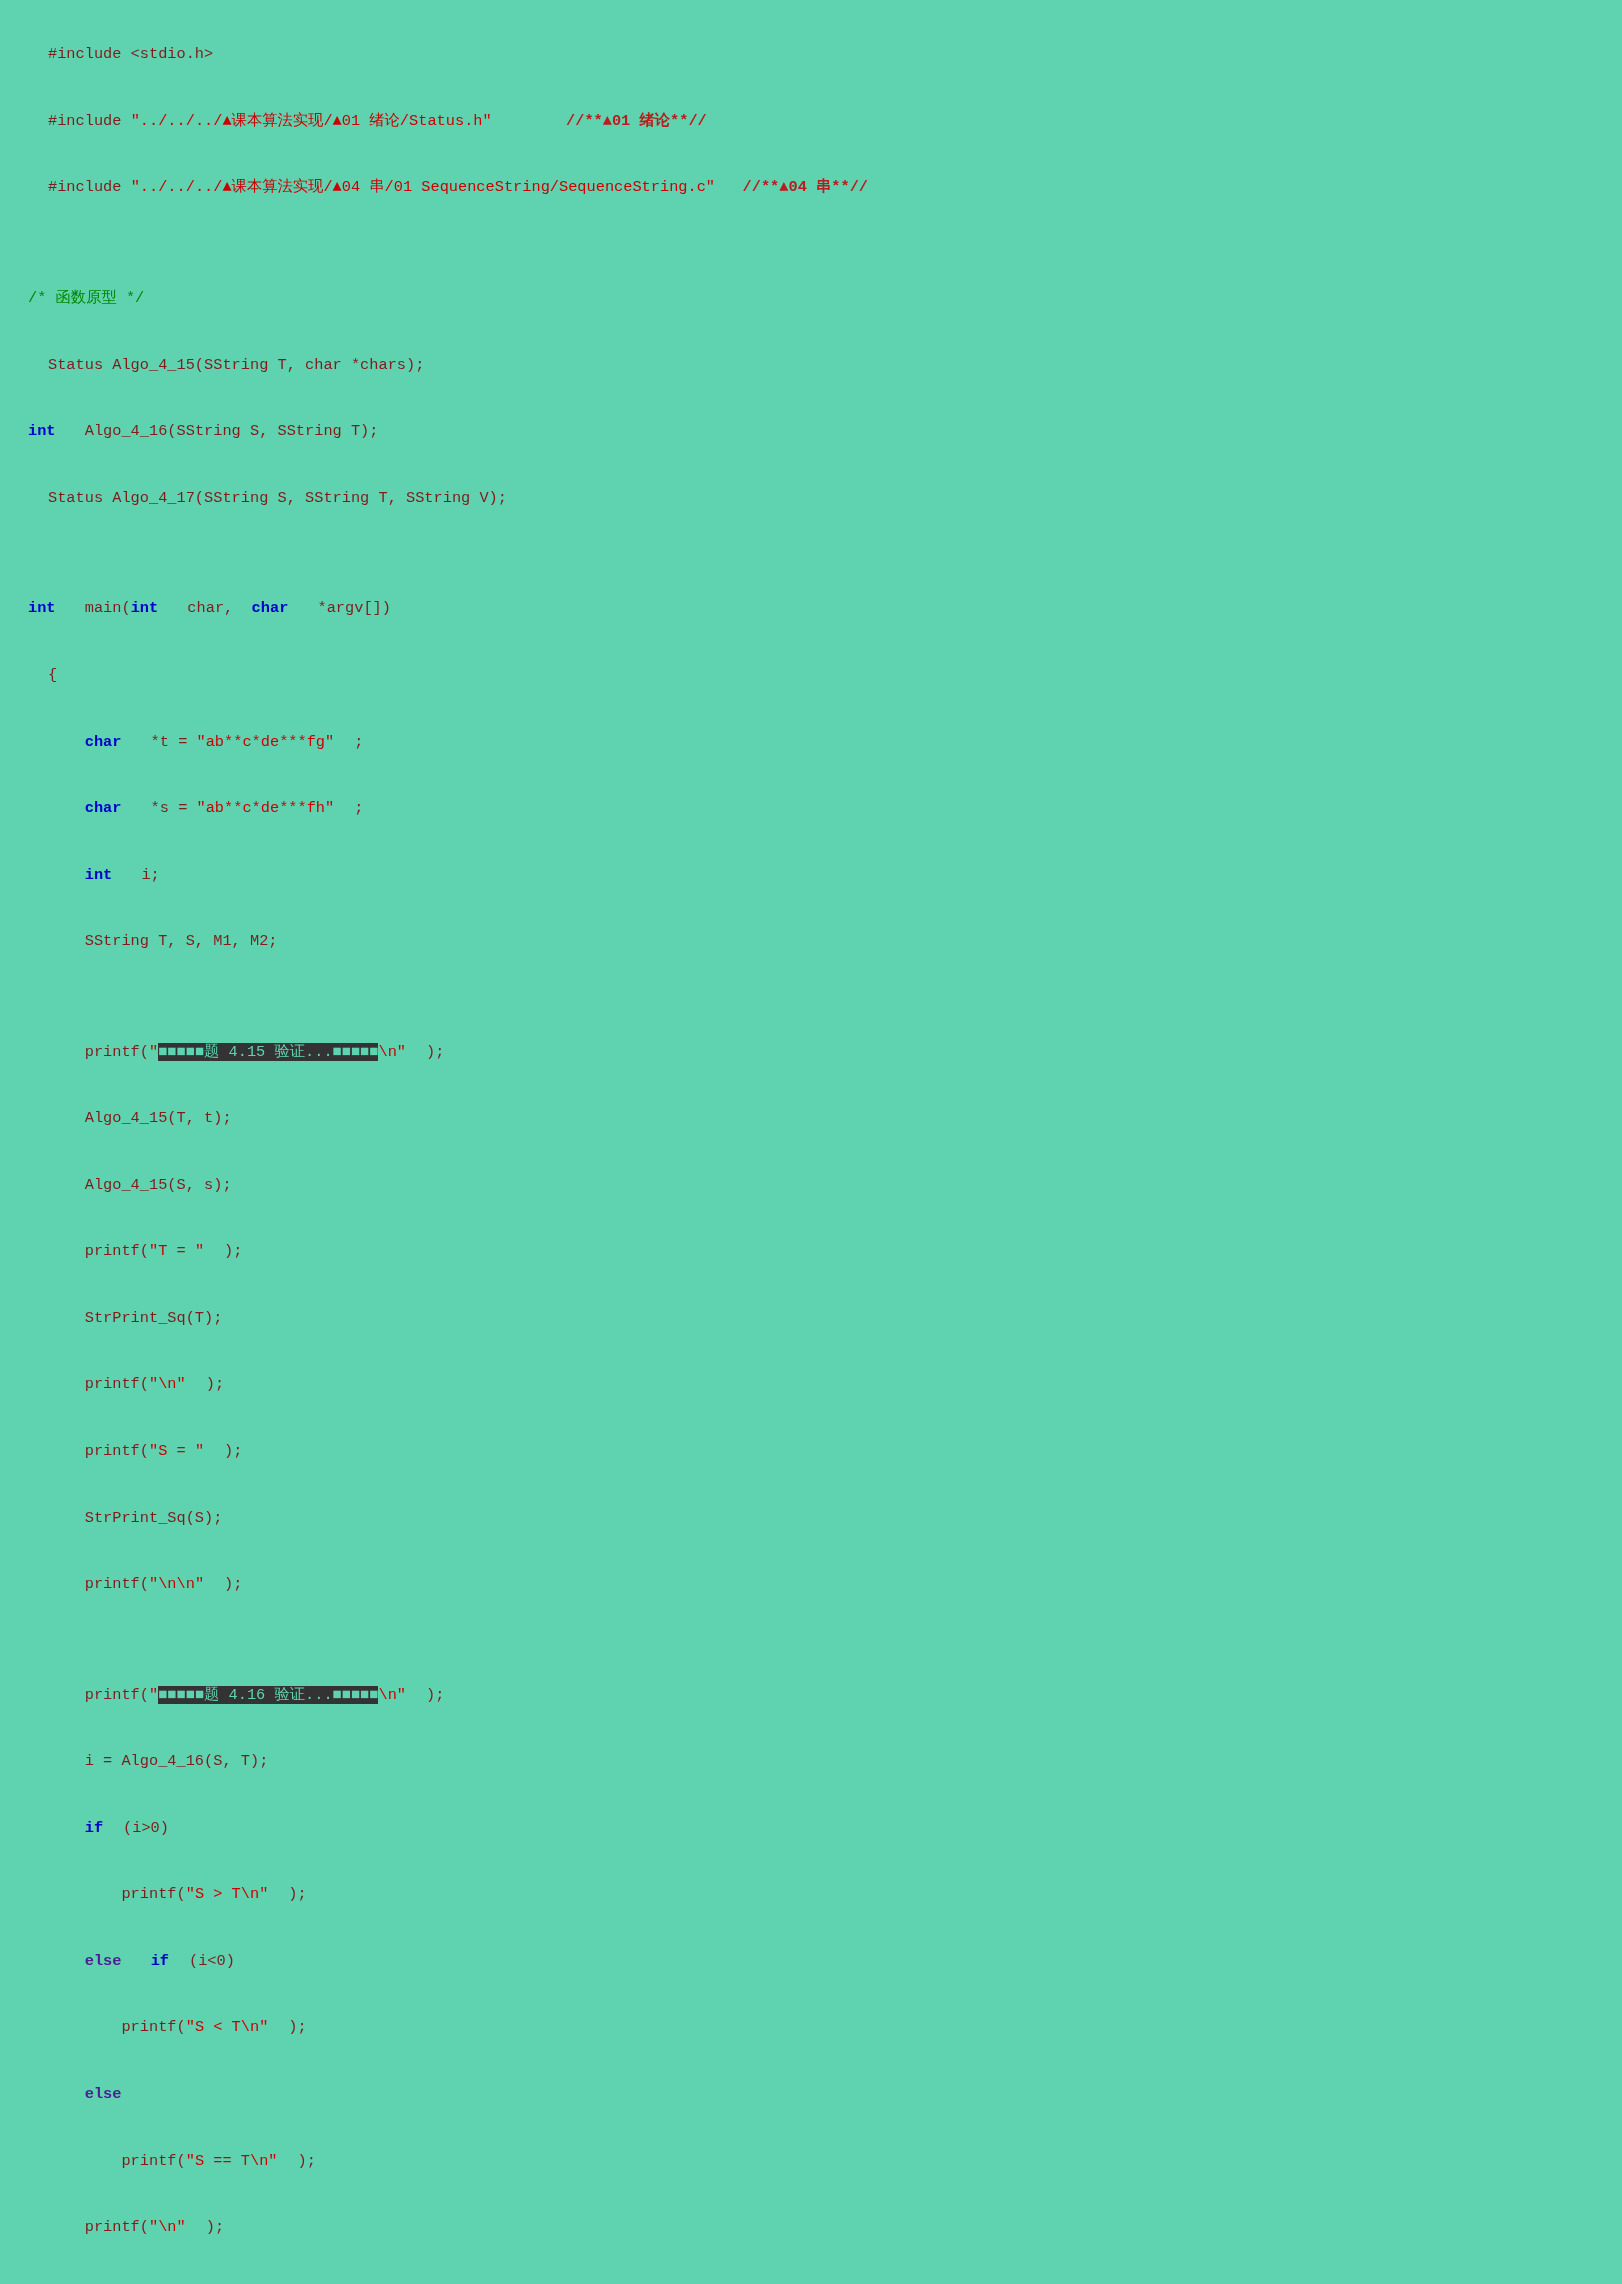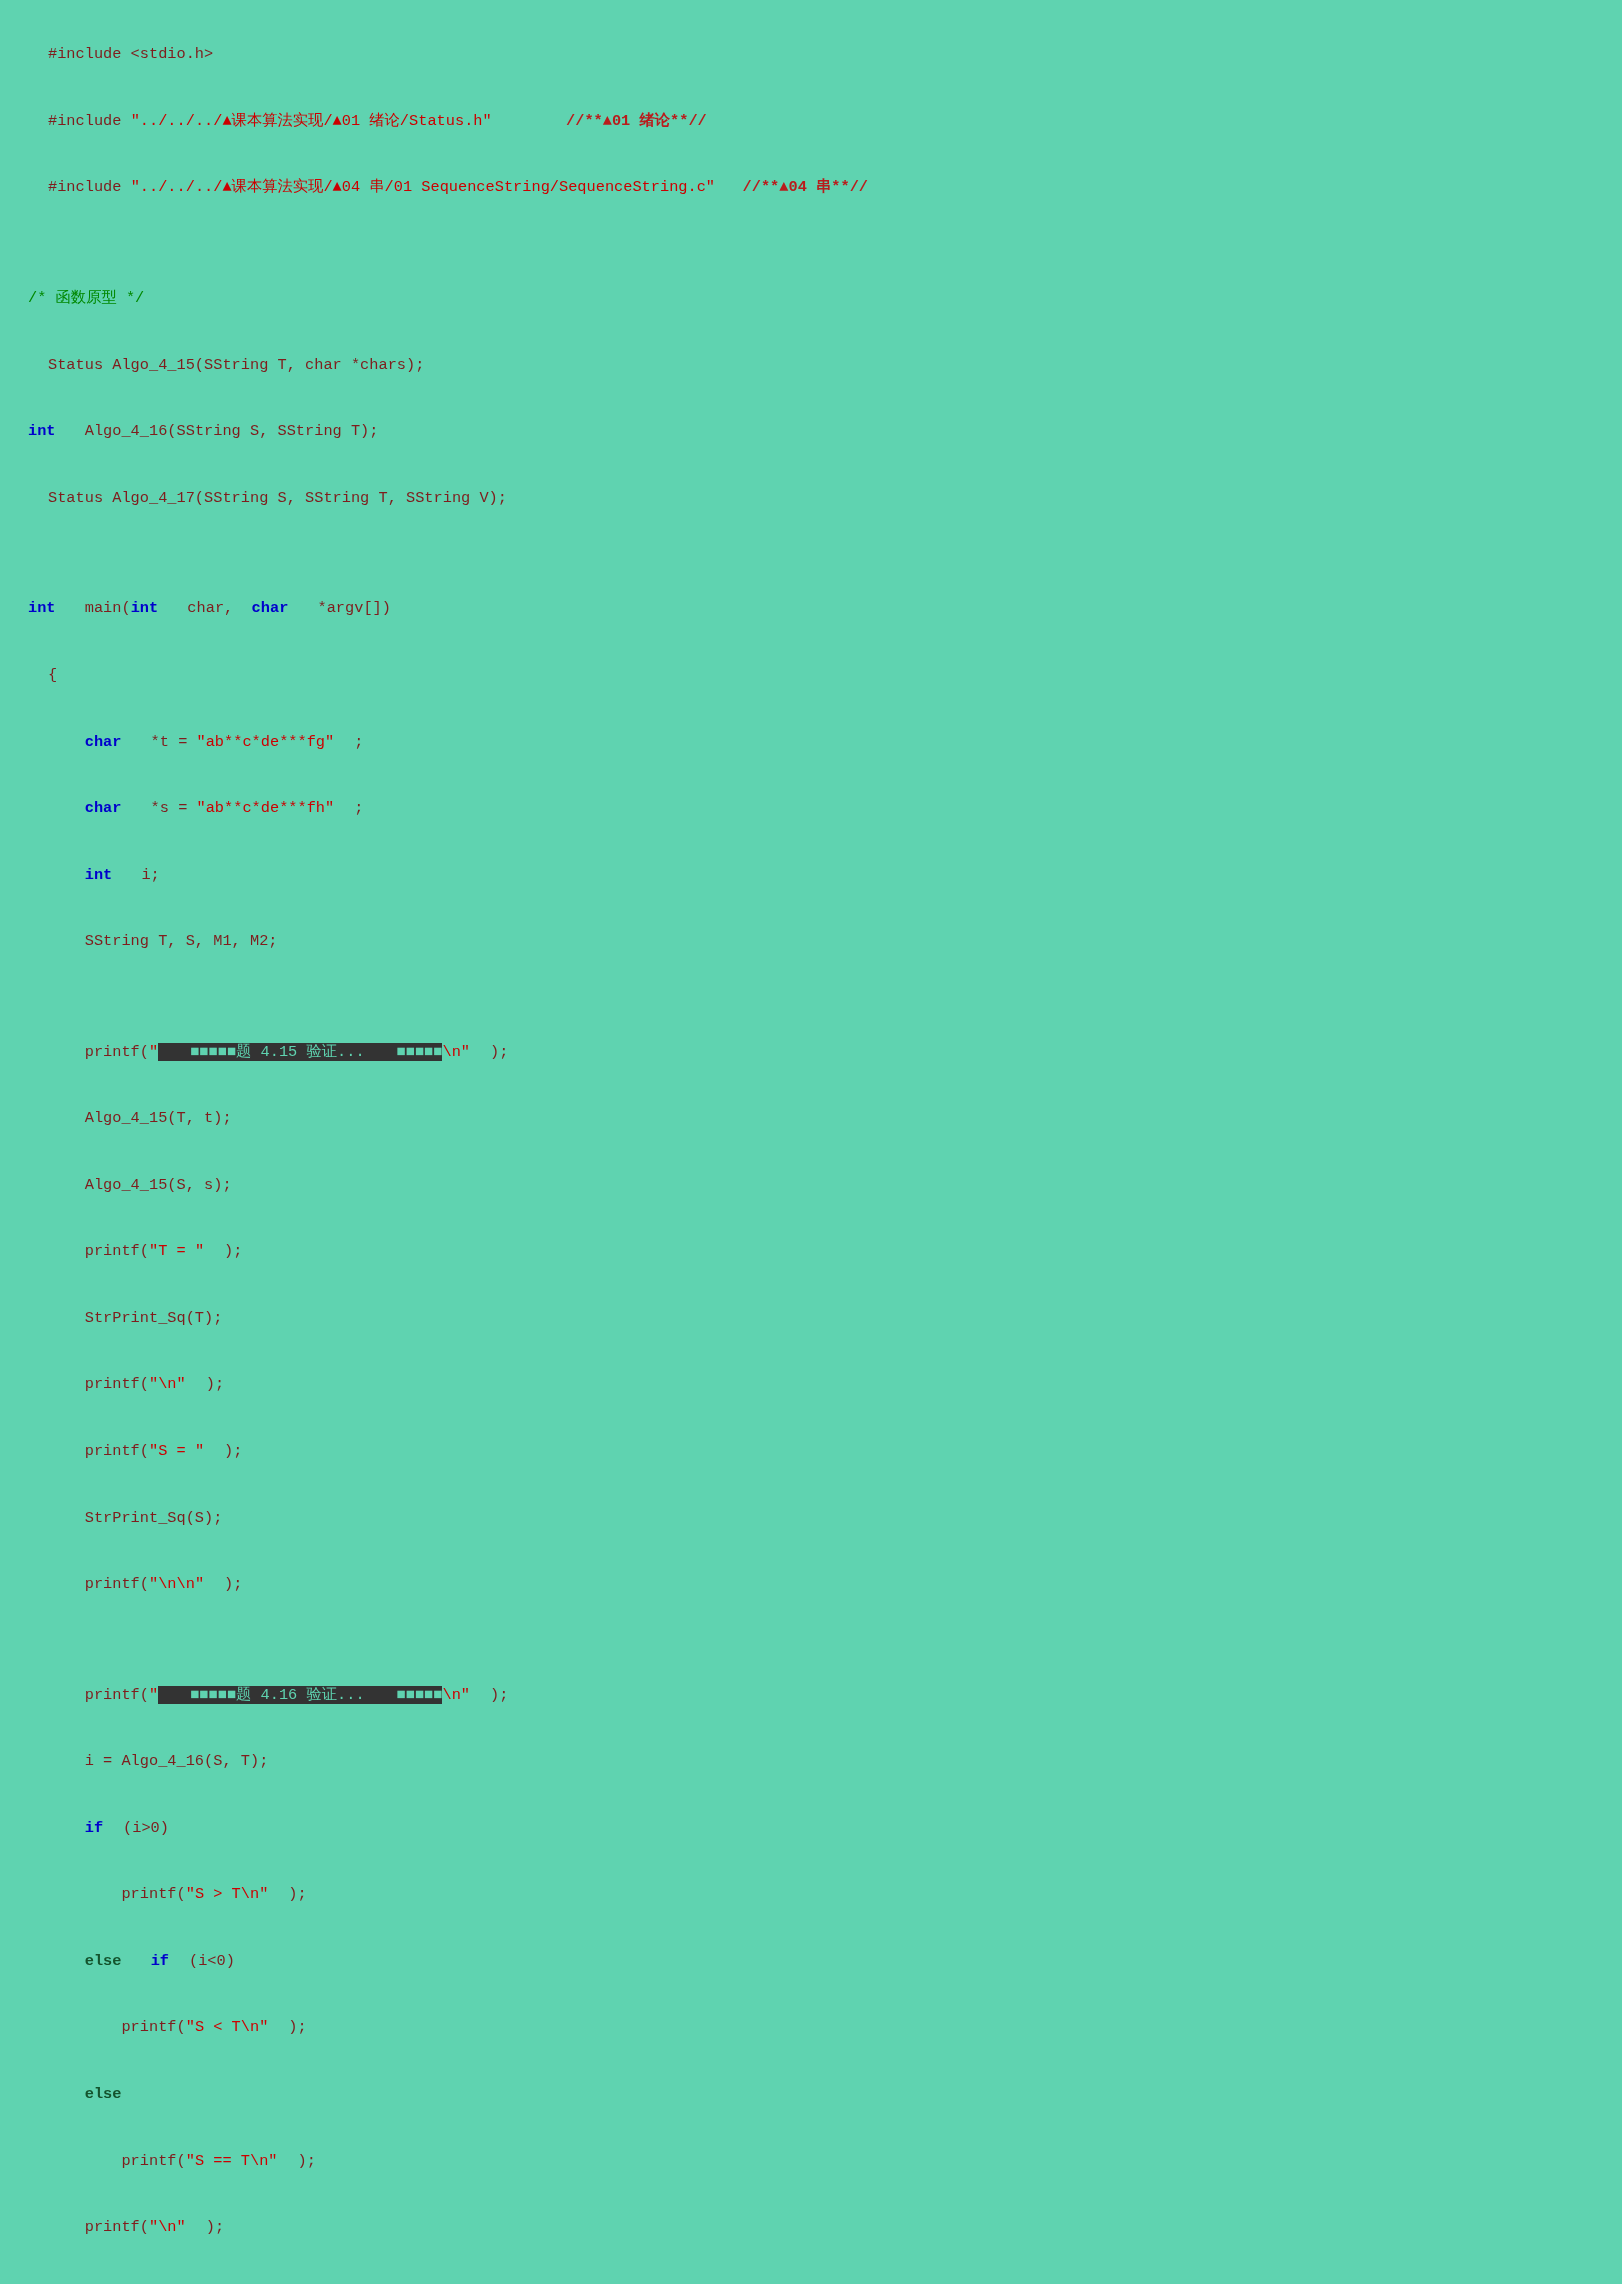--- a/index.html
+++ b/index.html
@@ -19,22 +19,22 @@
       white-space: pre;
       font-family: 'Courier New', Courier, monospace;
       font-size: 15.3px;
       line-height: 1.45;
     }
     .comment { color: #008800; font-family: Liberation Mono, monospace; }
     .comment-bold { color: #b91c1c; font-weight: bold; }
     .string { color: #cc0000; }
     .normal { color: #7f1d1d; margin-left: 20px; }
     .include-path { color: #cc0000; }
-    .highlight { background-color: #333; color: #5fd3b0; padding-left: 32px; }
-    .redkw { color: #14532d; font-weight: bold; }
+    .highlight { background-color: #333; color: #5fd3b0; }
+    .redkw { color: #4c1d95; font-weight: bold; }
     .bluekw { color: #0000cc; font-weight: bold; }
   </style>
 </head>
 <body>
 
 <div class="code-block">
 <span class="normal">#include &lt;stdio.h&gt;</span>
 <br>
 <span><span class="normal">#include </span><span class="include-path">"../../../▲课本算法实现/▲01 绪论/Status.h"</span><span style="margin-left:56px;"></span><span class="comment-bold">  //**▲01 绪论**//</span></span>
 <br>

